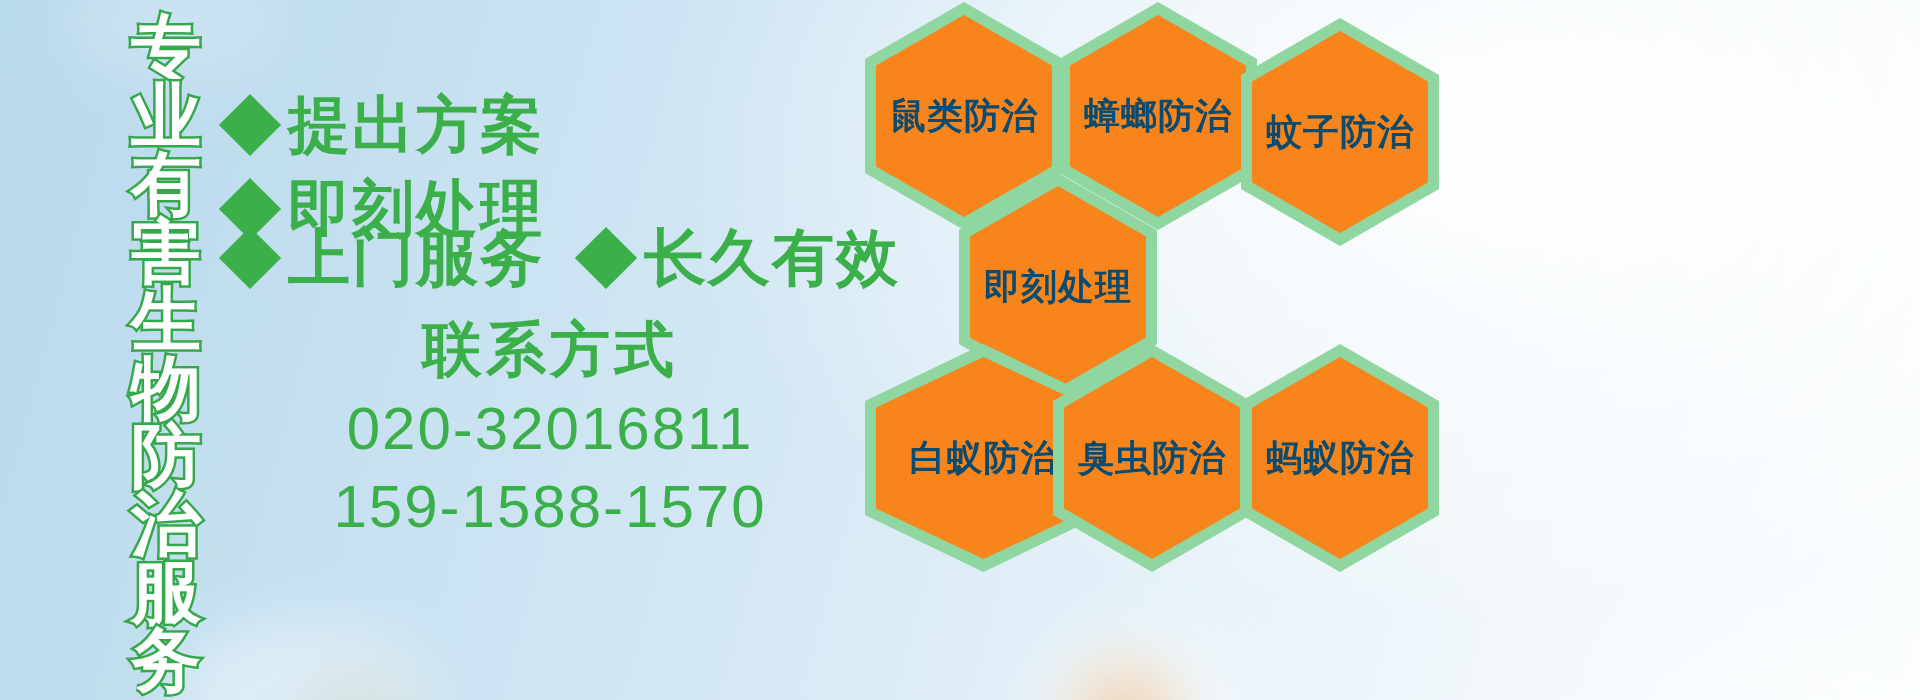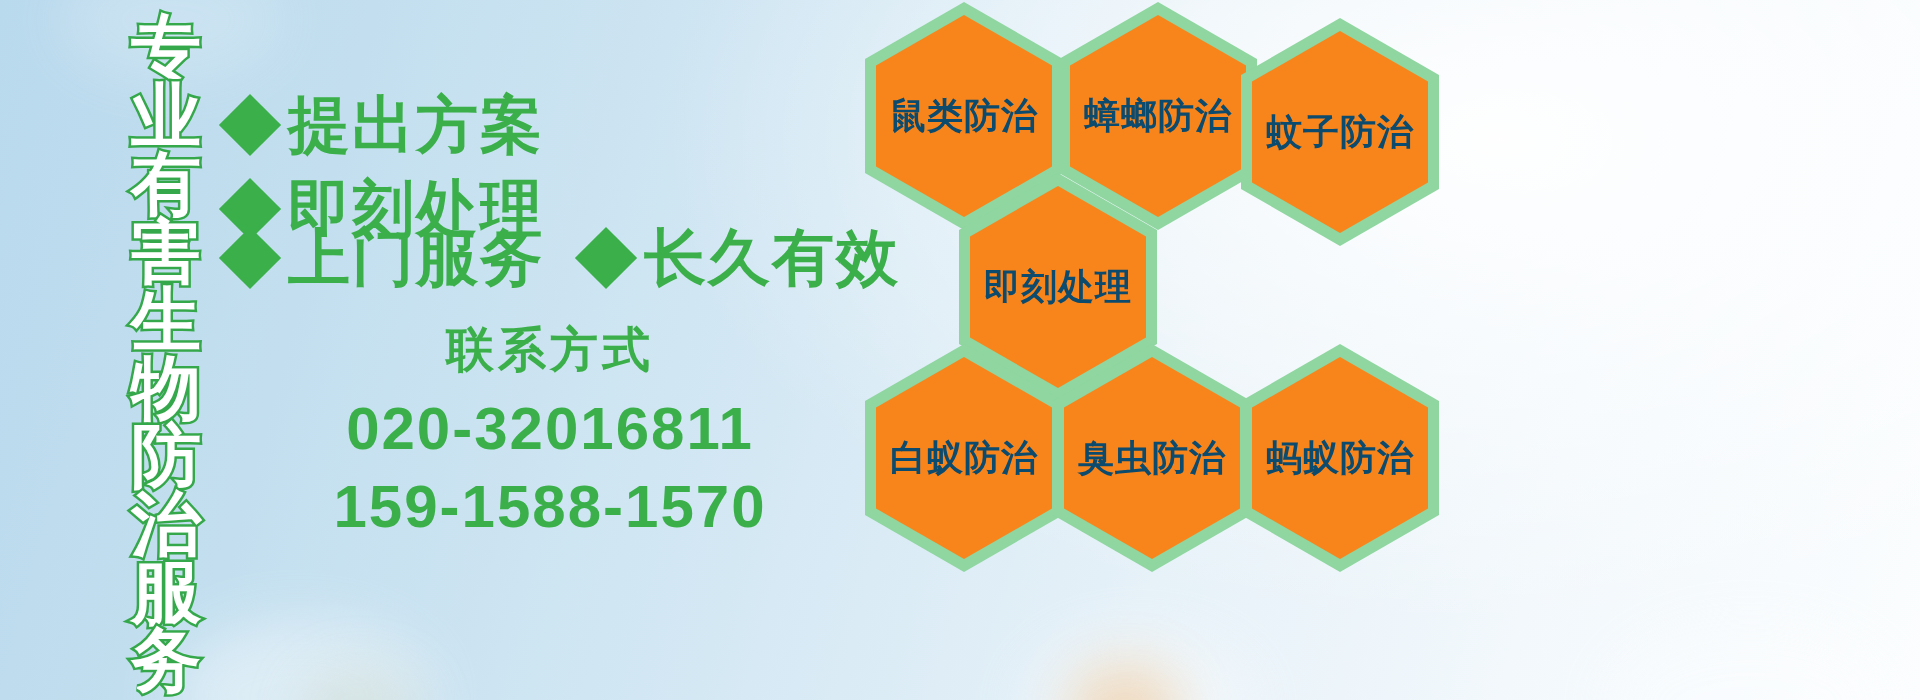--- a/index.html
+++ b/index.html
@@ -49,22 +49,22 @@
     flex:0 0 auto;
   }
   .btext{letter-spacing:2px;}
   .gap{width:40px;flex:0 0 auto;}
 
   
   #contact{
     position:absolute;left:300px;top:310px;width:500px;
     text-align:center;color:#3bb04a;
   }
-  #contact-label{font-size:48px;font-weight:700;letter-spacing:4px;line-height:80px;}
-  .phone{font-size:60px;font-weight:700;letter-spacing:2px;line-height:78px;}
+  #contact-label{font-size:60px;font-weight:700;letter-spacing:4px;line-height:80px;}
+  .phone{font-size:60px;font-weight:400;letter-spacing:2px;line-height:78px;}
 
   
   #honeycomb{position:absolute;left:855px;top:-12px;width:620px;height:580px;}
   .hexwrap{
     position:absolute;width:198px;height:228px;
   }
   .hex{
     position:absolute;inset:0;
     background:#8fd6a0;
     clip-path:polygon(50% 0%,100% 25%,100% 75%,50% 100%,0% 75%,0% 25%);
@@ -159,21 +159,21 @@
     </div>
 
     <div class="hexwrap" style="left:104px;top:185px;">
       <div class="hex"></div>
       <div class="hex-inner">
         <span class="hex-label">即刻处理</span>
       </div>
     </div>
 
 
-    <div class="hexwrap" style="left:10px;top:356px;">
+    <div class="hexwrap" style="left:10px;top:356px;padding-left:39px;">
       <div class="hex"></div>
       <div class="hex-inner">
         <span class="hex-label">白蚁防治</span>
       </div>
     </div>
 
     <div class="hexwrap" style="left:198px;top:356px;">
       <div class="hex"></div>
       <div class="hex-inner">
         <span class="hex-label">臭虫防治</span>

